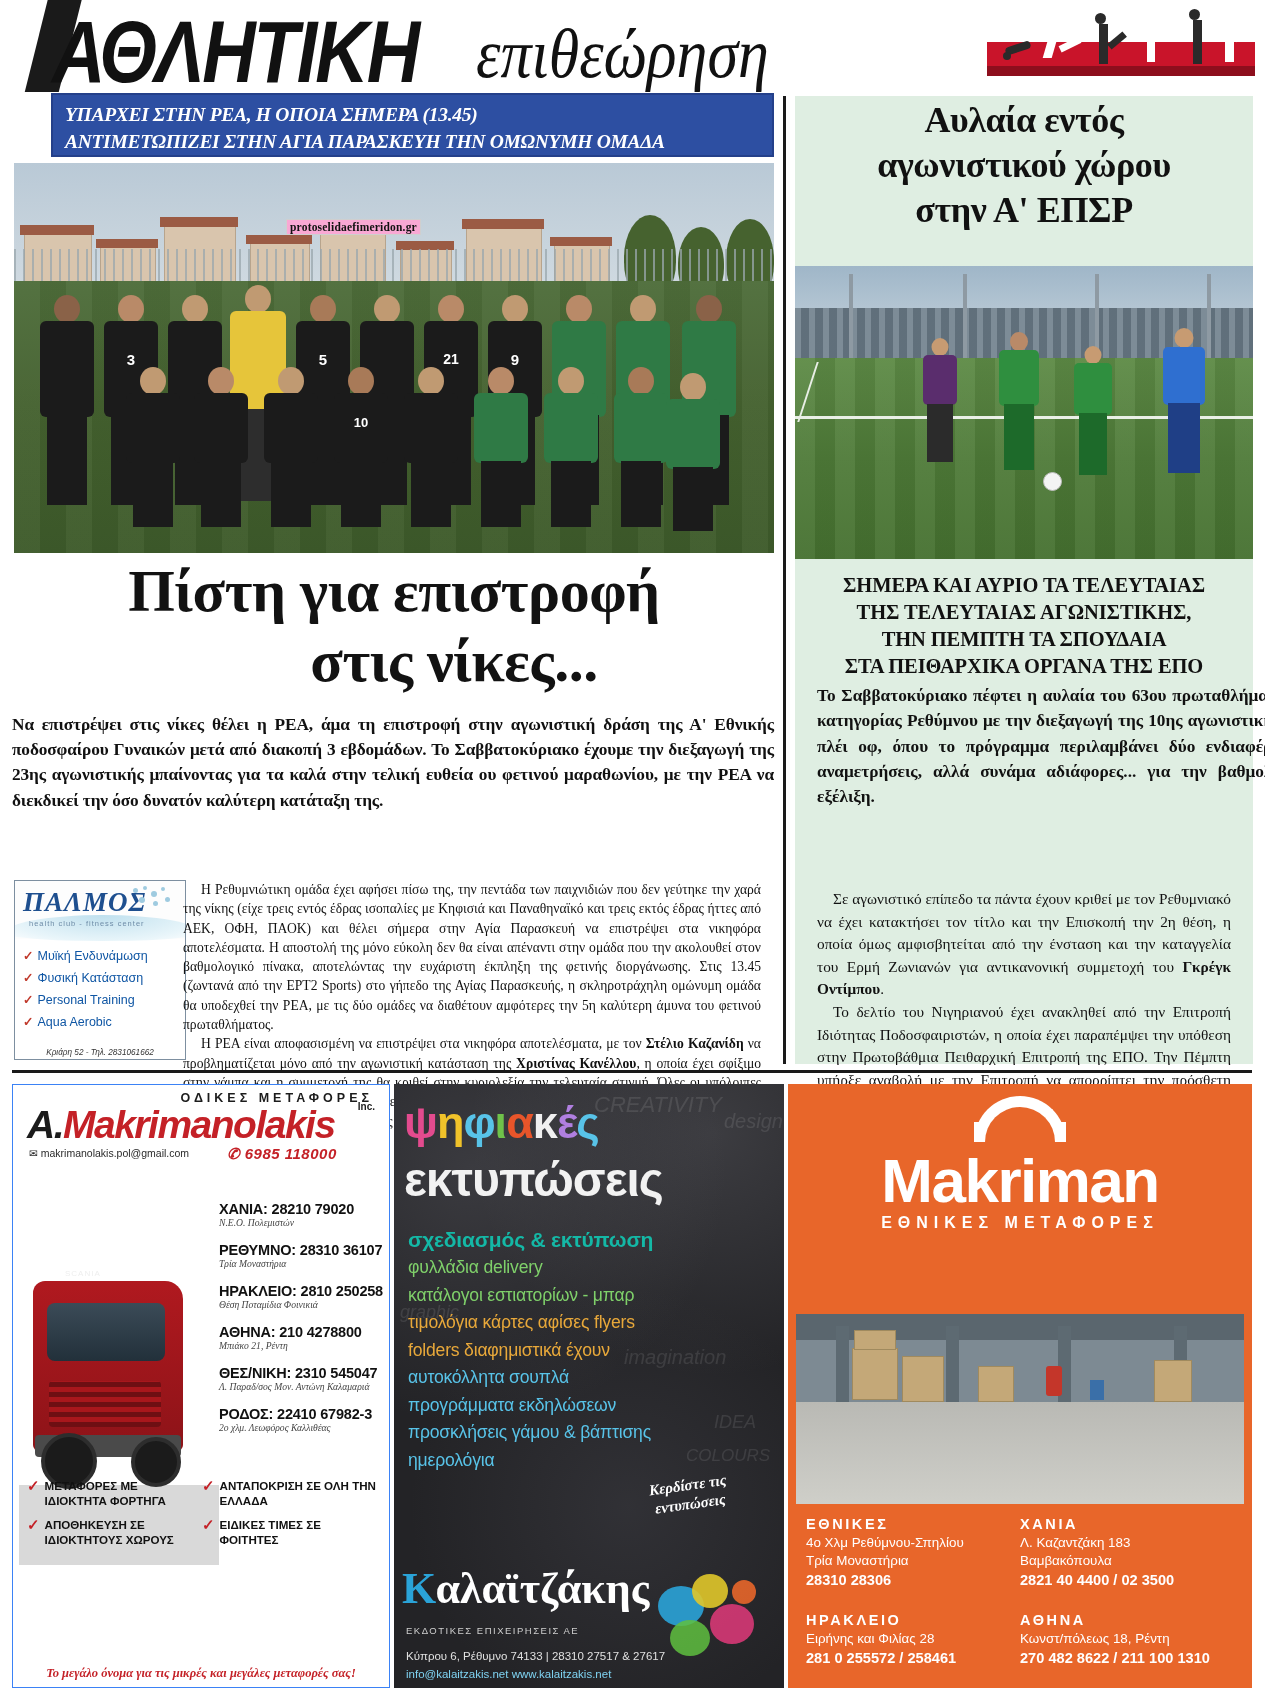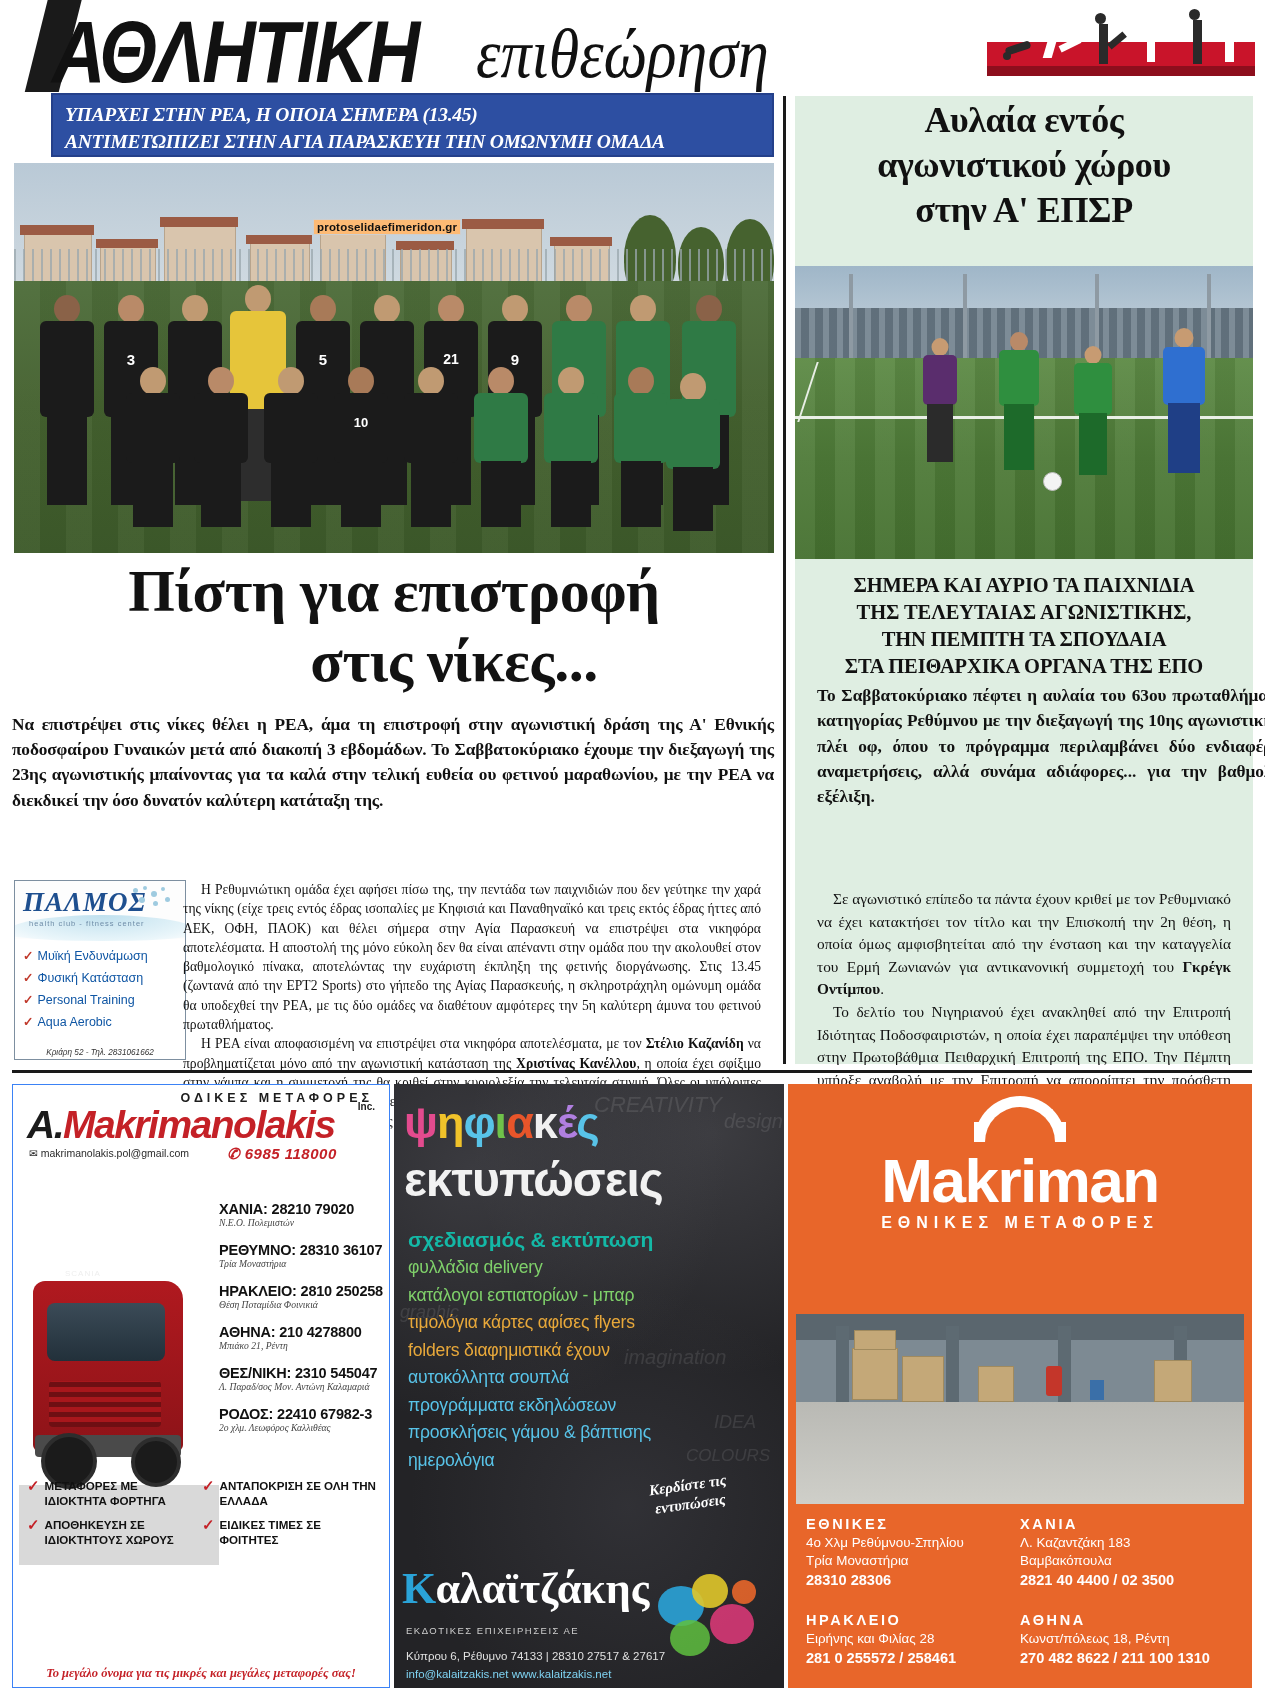--- a/index.html
+++ b/index.html
@@ -156,23 +156,23 @@
   .rcol{
     position:absolute;left:795px;top:96px;width:458px;height:968px;
     background:#dfeee2;box-sizing:border-box;overflow:hidden;
   }
   .r-head{
     padding:2px 16px 6px 16px;text-align:center;
     font-family:"Liberation Serif", serif;font-weight:bold;
     font-size:36px;line-height:45px;color:#111;letter-spacing:-0.4px;
   }
   .watermark{
-    position:absolute;left:313px;top:219px;
-    background:#fdba74;color:#111;border:1px solid #cfcfcf;
-    font-family:Liberation Sans, sans-serif;font-size:11.5px;
+    position:absolute;left:286px;top:219px;
+    background:#f9a8d4;color:#111;border:1px solid #cfcfcf;
+    font-family:Liberation Serif, serif;font-size:11.5px;
     font-weight:bold;padding:1px 3px;letter-spacing:.2px;
   }
   .r-photo{
     position:absolute;left:795px;top:266px;width:458px;height:293px;
     overflow:hidden;background:#4f7a3d;
   }
   .rp-sky{position:absolute;left:0;top:0;width:458px;height:92px;
     background:linear-gradient(#9fb6c8,#cbd7df);}
   .rp-stand{position:absolute;left:0;top:42px;width:458px;height:56px;background:#6b7c89;}
   .rp-stand:after{content:"";position:absolute;left:0;top:0;width:458px;height:56px;
@@ -602,21 +602,21 @@
       <div class="l" style="top:67px;width:28px;height:62px;background:#1d6a2a;"></div>
     </div>
     <div class="rpl" style="left:360px;top:62px;width:58px;height:152px;">
       <div class="h" style="top:0;width:19px;height:20px;background:#c79b72;"></div>
       <div class="t" style="top:19px;width:42px;height:58px;background:#2f6fd0;border-radius:5px;"></div>
       <div class="l" style="top:75px;width:32px;height:70px;background:#1f3f86;"></div>
     </div>
   </div>
 
   <div class="r-sub">
-    <div>ΣΗΜΕΡΑ ΚΑΙ ΑΥΡΙΟ ΤΑ ΠΑΙΧΝΙΔΙΑ</div>
+    <div>ΣΗΜΕΡΑ ΚΑΙ ΑΥΡΙΟ ΤΑ ΤΕΛΕΥΤΑΙΑΣ</div>
     <div>ΤΗΣ ΤΕΛΕΥΤΑΙΑΣ ΑΓΩΝΙΣΤΙΚΗΣ,</div>
     <div>ΤΗΝ ΠΕΜΠΤΗ ΤΑ ΣΠΟΥΔΑΙΑ</div>
     <div>ΣΤΑ ΠΕΙΘΑΡΧΙΚΑ ΟΡΓΑΝΑ ΤΗΣ ΕΠΟ</div>
   </div>
 
   <div class="r-lead">Το Σαββατοκύριακο πέφτει η αυλαία του 63ου πρωταθλήματος Α' κατηγορίας Ρεθύμνου με την διεξαγωγή της 10ης αγωνιστικής των πλέι οφ, όπου το πρόγραμμα περιλαμβάνει δύο ενδιαφέρουσες αναμετρήσεις, αλλά συνάμα αδιάφορες... για την βαθμολογική εξέλιξη.</div>
 
   <div class="r-body">
     <p>
       <span>Σε αγωνιστικό επίπεδο τα πάντα έχουν κριθεί με τον Ρεθυμνιακό να έχει κατακτήσει τον τίτλο και την Επισκοπή την 2η θέση, η οποία όμως αμφισβητείται από την ένσταση και την καταγγελία του Ερμή Ζωνιανών για αντικανονική συμμετοχή του </span><b>Γκρέγκ Οντίμπου</b><span>.</span>

